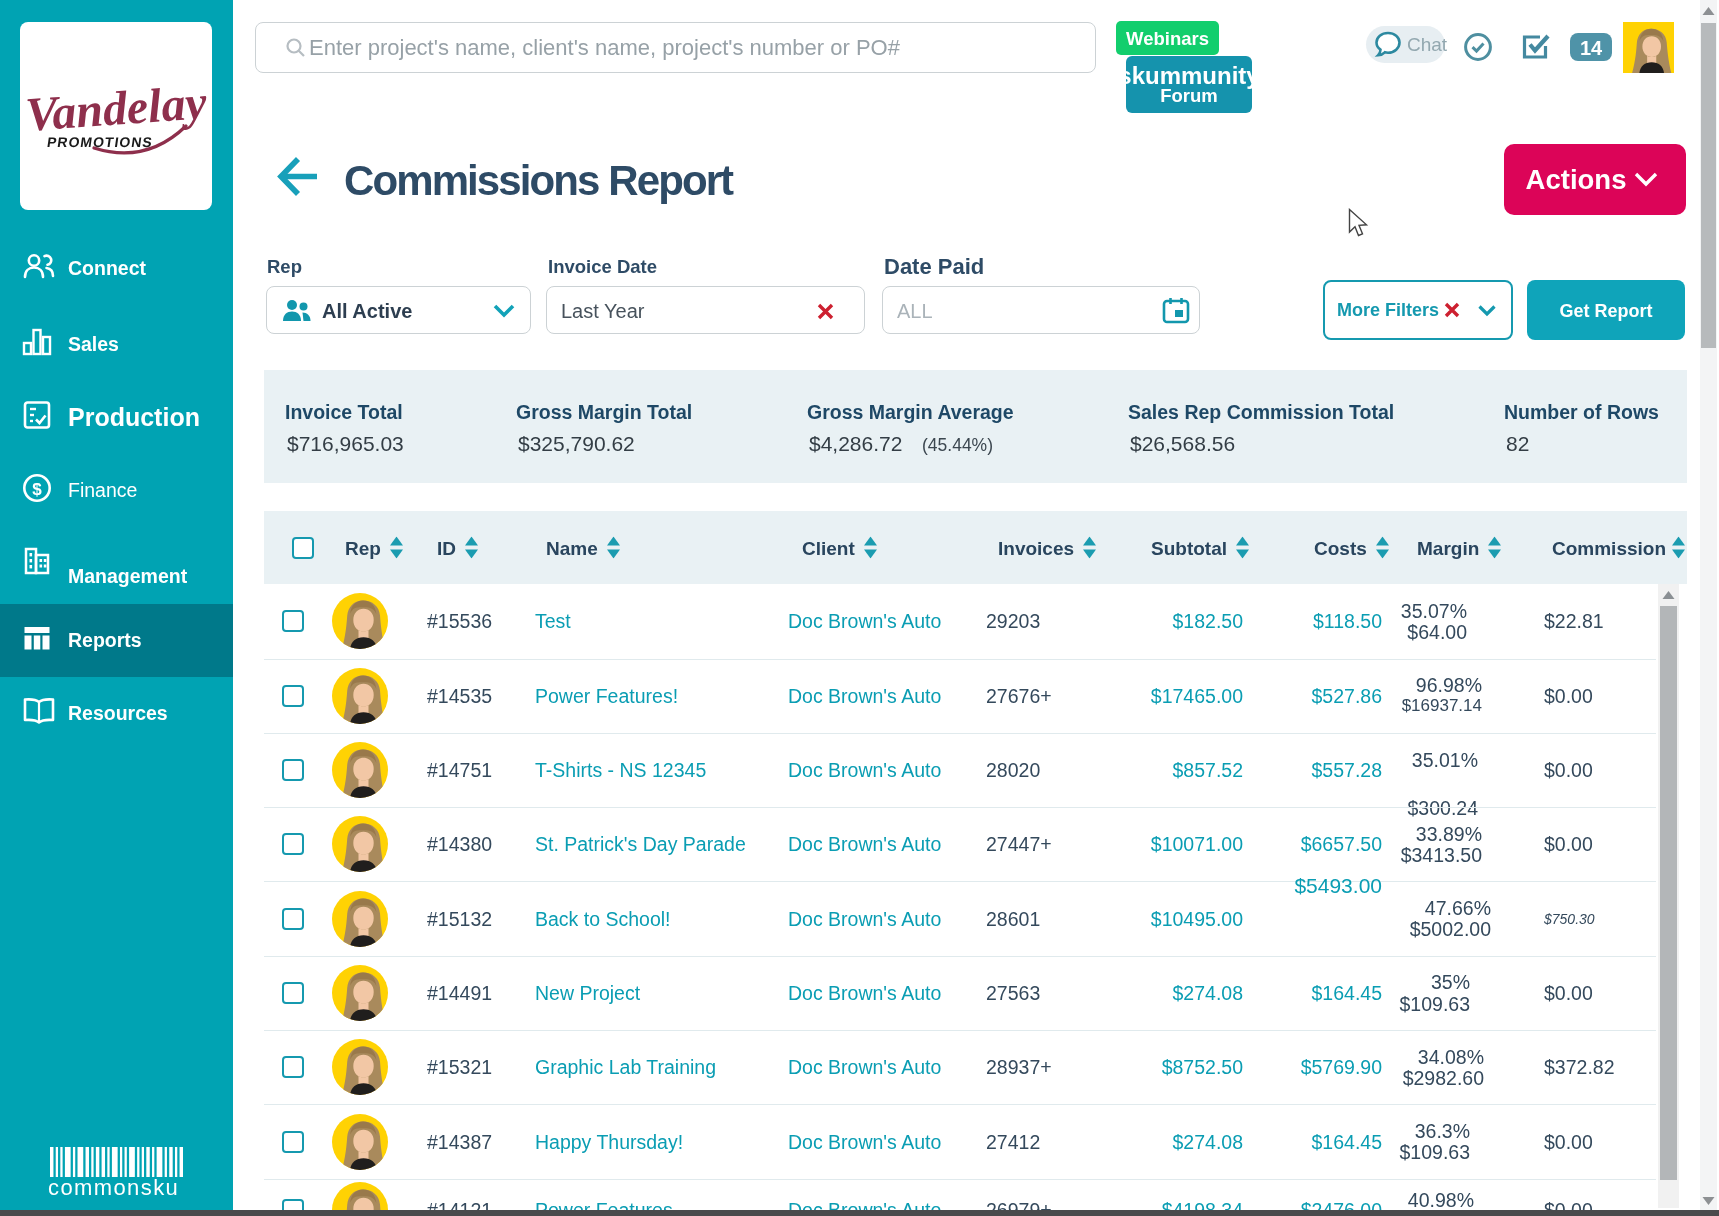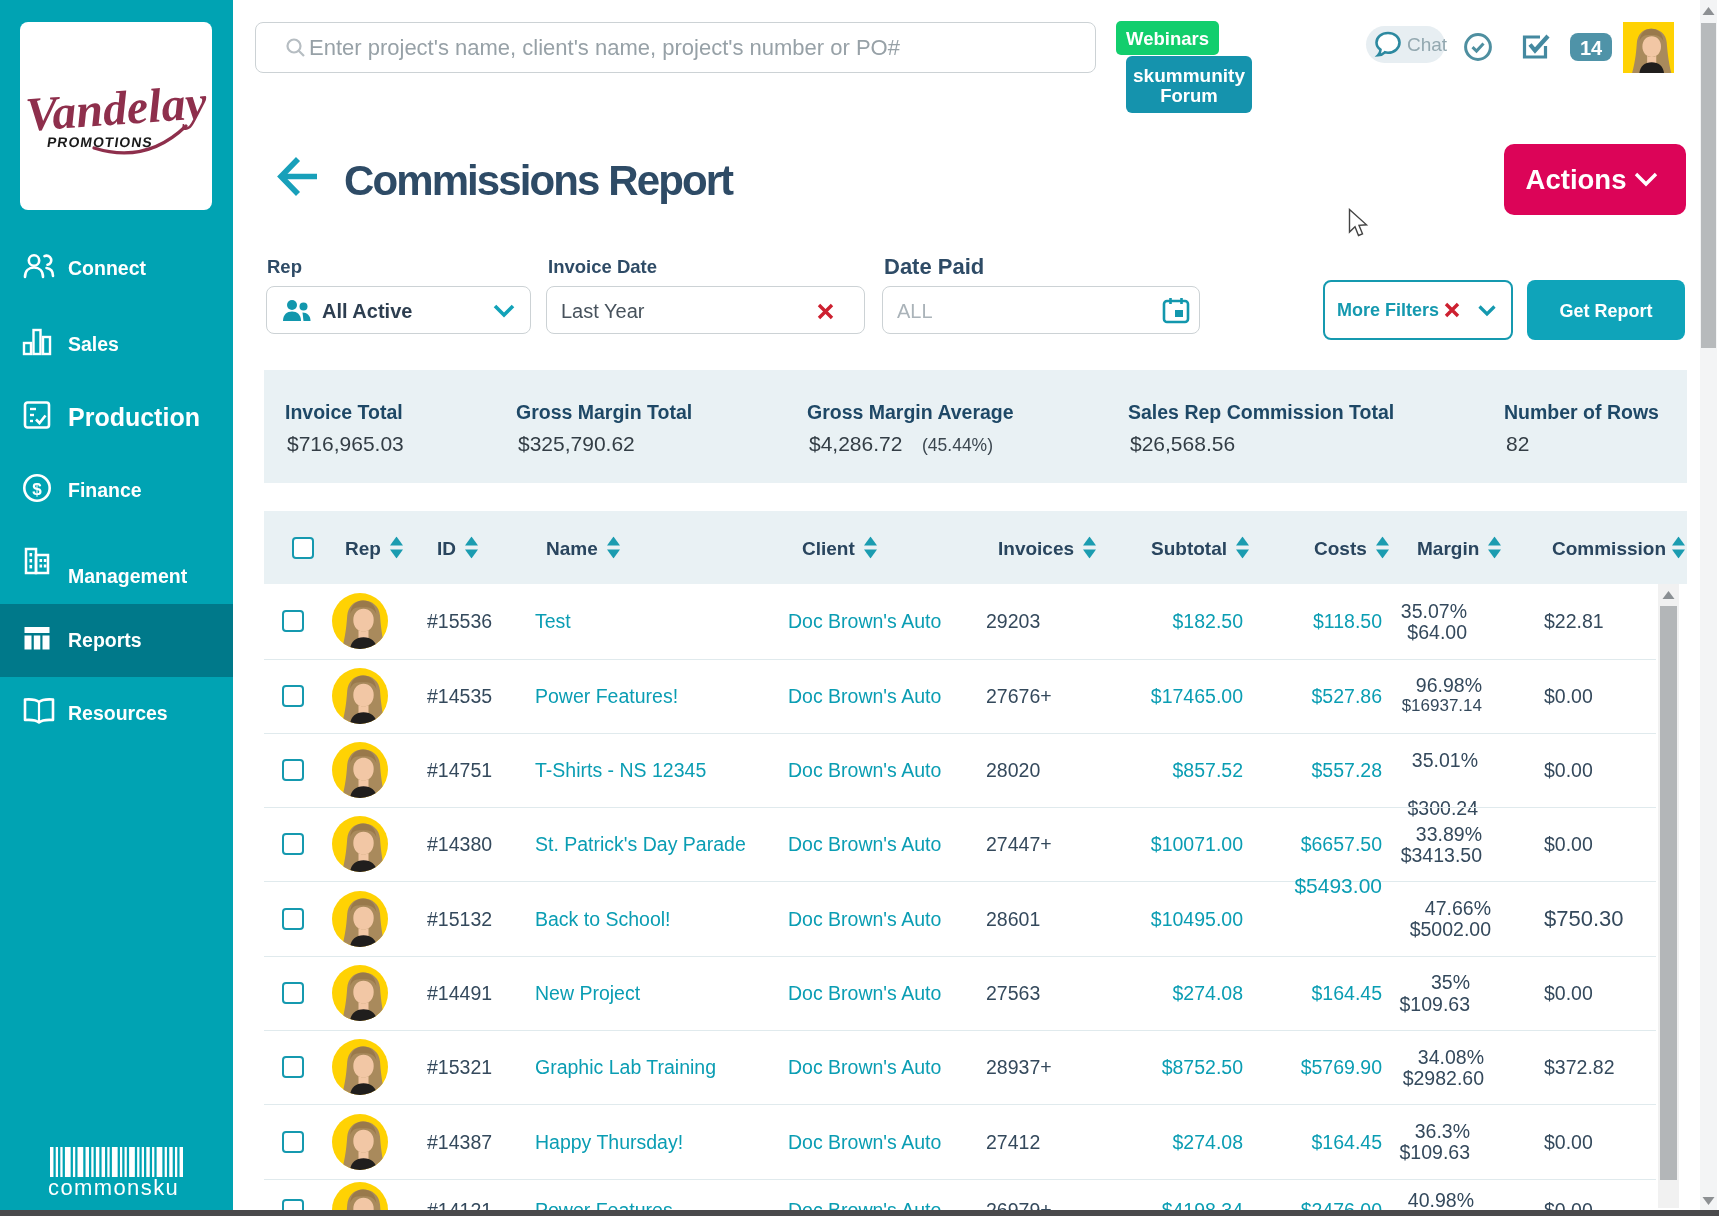--- a/index.html
+++ b/index.html
@@ -51,21 +51,21 @@
 <line x1="8" y1="9" x2="14" y2="9" stroke="#fff" stroke-width="2.4"></line>
 <line x1="8" y1="15" x2="12" y2="15" stroke="#fff" stroke-width="2.4"></line>
 <line x1="8" y1="21" x2="11" y2="21" stroke="#fff" stroke-width="2.4"></line>
 <path d="M14 19.5 L17.5 23 L23.5 15.5" fill="none" stroke="#fff" stroke-width="2.6"></path>
 </svg></div>
 <div class="a cy" style="left:68.0px;top:417.0px;font-size:25px;color:#fff;font-weight:bold;">Production</div>
 <div class="a cy" style="left:22px;top:490px;"><svg width="30" height="30" viewBox="0 0 30 30">
 <circle cx="15" cy="15" r="12.7" fill="none" stroke="#fff" stroke-width="2.6"></circle>
 <text x="15" y="21.5" font-size="17" font-weight="bold" fill="#fff" text-anchor="middle" font-family="Liberation Sans">$</text>
 </svg></div>
-<div class="a cy" style="left:68.0px;top:490.0px;font-size:19.5px;color:#fff;font-weight:bold;">Finance</div>
+<div class="a cy" style="left:68.0px;top:490.0px;font-size:19.5px;color:#fff;font-weight:normal;">Finance</div>
 <div class="a cy" style="left:22px;top:563px;"><svg width="30" height="30" viewBox="0 0 30 30">
 <rect x="4" y="3" width="10" height="24" fill="none" stroke="#fff" stroke-width="2.5"></rect>
 <rect x="14" y="9" width="12" height="18" fill="none" stroke="#fff" stroke-width="2.5"></rect>
 <rect x="7.5" y="7" width="2.6" height="3.4" fill="#fff"></rect>
 <rect x="7.5" y="13" width="2.6" height="3.4" fill="#fff"></rect>
 <rect x="7.5" y="19" width="2.6" height="3.4" fill="#fff"></rect>
 <rect x="17.5" y="13" width="2.6" height="3" fill="#fff"></rect>
 <rect x="21.8" y="13" width="2.6" height="3" fill="#fff"></rect>
 <rect x="17.5" y="18.5" width="2.6" height="3" fill="#fff"></rect>
 <rect x="21.8" y="18.5" width="2.6" height="3" fill="#fff"></rect>
@@ -112,21 +112,21 @@
 <div class="a cy" style="left:48.0px;top:1188.0px;font-size:22.0px;color:#fff;font-weight:normal;letter-spacing:1.4px;">commonsku</div>
 <div class="a" style="left:255px;top:22px;width:841px;height:51px;background:#fff;border:1px solid #ccd2d5;border-radius:8px;"></div>
 <svg class="a" style="left:285px;top:37px;" width="22" height="22" viewBox="0 0 22 22">
 <circle cx="9" cy="9" r="6.5" fill="none" stroke="#b6bdc2" stroke-width="2.2"></circle>
 <line x1="13.7" y1="13.7" x2="19" y2="19" stroke="#b6bdc2" stroke-width="2.2"></line>
   </svg>
 <div class="a cy" style="left:309.0px;top:48.0px;font-size:22.0px;color:#97a1a7;font-weight:normal;">Enter project's name, client's name, project's number or PO#</div>
 <div class="a" style="left:1116px;top:21px;width:103px;height:34px;background:#12ce6d;border-radius:5px;"></div>
 <div class="a cxy" style="left:1167.5px;top:38.5px;font-size:18.5px;color:#fff;font-weight:bold;text-align:center;">Webinars</div>
 <div class="a" style="left:1126px;top:56px;width:126px;height:57px;background:#1593ad;border-radius:6px;"></div>
-<div class="a cxy" style="left:1189.0px;top:76.0px;font-size:19px;color:#fff;font-weight:bold;text-align:left;">skummunity</div>
+<div class="a cxy" style="left:1189.0px;top:76.0px;font-size:24px;color:#fff;font-weight:bold;text-align:left;">skummunity</div>
 <div class="a cxy" style="left:1189.0px;top:96.0px;font-size:18.5px;color:#fff;font-weight:bold;text-align:center;">Forum</div>
 <div class="a" style="left:1366px;top:26px;width:79px;height:37px;background:#e7eef2;border-radius:18.5px;"></div>
 <svg class="a" style="left:1372px;top:30px;" width="32" height="30" viewBox="0 0 32 30">
 <path d="M16 3 C9.5 3 4.5 7 4.5 12.5 C4.5 15.5 6 18 8.5 19.7 C8.5 21.8 7.5 23.8 6 25.3 C8.8 25.1 11.2 24 12.8 22.3 C13.8 22.6 14.9 22.7 16 22.7 C22.5 22.7 27.5 18 27.5 12.5 C27.5 7 22.5 3 16 3 Z" fill="#fff" stroke="#2d89a0" stroke-width="2.6"></path>
   </svg>
 <div class="a cy" style="left:1407.0px;top:45.0px;font-size:19.0px;color:#93a8b0;font-weight:normal;">Chat</div>
 <svg class="a" style="left:1463px;top:32px;" width="30" height="30" viewBox="0 0 30 30">
 <circle cx="15" cy="15" r="12.4" fill="none" stroke="#4e8fa0" stroke-width="3"></circle>
 <path d="M9.5 15.2 L13.5 19 L20.5 11.5" fill="none" stroke="#4e8fa0" stroke-width="3"></path>
   </svg>
@@ -291,21 +291,21 @@
     <use href="#avatar"></use>
   </svg>
 <div class="a cy" style="left:427.0px;top:918.6px;font-size:19.5px;color:#34495c;font-weight:normal;">#15132</div>
 <div class="a cy" style="left:535.0px;top:918.6px;font-size:19.5px;color:#0a9db3;font-weight:normal;">Back to School!</div>
 <div class="a cy" style="left:788.0px;top:918.6px;font-size:19.5px;color:#0a9db3;font-weight:normal;">Doc Brown's Auto</div>
 <div class="a cy" style="left:986.0px;top:918.6px;font-size:19.5px;color:#34495c;font-weight:normal;">28601</div>
 <div class="a cy rt" style="right:476.0px;top:918.6px;font-size:19.5px;color:#0a9db3;font-weight:normal;">$10495.00</div>
 <div class="a cy rt" style="right:337.0px;top:886px;font-size:21px;color:#0a9db3;font-weight:normal;">$5493.00</div>
 <div class="a cy rt" style="right:228.0px;top:908.1px;font-size:19.5px;color:#34495c;font-weight:normal;">47.66%</div>
 <div class="a cy rt" style="right:228.0px;top:929.4px;font-size:19.5px;color:#34495c;font-weight:normal;">$5002.00</div>
-<div class="a cy" style="left:1544.0px;top:918.6px;font-size:22px;color:#34495c;font-weight:normal;">$750.30</div>
+<div class="a cy" style="left:1544.0px;top:918.6px;font-size:14px;color:#34495c;font-weight:normal;font-style:italic;">$750.30</div>
 <div class="a" style="left:264px;top:955.7px;width:1392px;height:1px;background:#e0eaed;"></div>
 <div class="a" style="left:282.0px;top:981.9px;width:22px;height:22px;background:#fff;border:2.4px solid #1599af;border-radius:4px;"></div>
 <svg class="a" style="left:332px;top:964.9px;border-radius:50%;overflow:hidden;" width="56" height="56">
     <use href="#avatar"></use>
   </svg>
 <div class="a cy" style="left:427.0px;top:992.9px;font-size:19.5px;color:#34495c;font-weight:normal;">#14491</div>
 <div class="a cy" style="left:535.0px;top:992.9px;font-size:19.5px;color:#0a9db3;font-weight:normal;">New Project</div>
 <div class="a cy" style="left:788.0px;top:992.9px;font-size:19.5px;color:#0a9db3;font-weight:normal;">Doc Brown's Auto</div>
 <div class="a cy" style="left:986.0px;top:992.9px;font-size:19.5px;color:#34495c;font-weight:normal;">27563</div>
 <div class="a cy rt" style="right:476.0px;top:992.9px;font-size:19.5px;color:#0a9db3;font-weight:normal;">$274.08</div>

